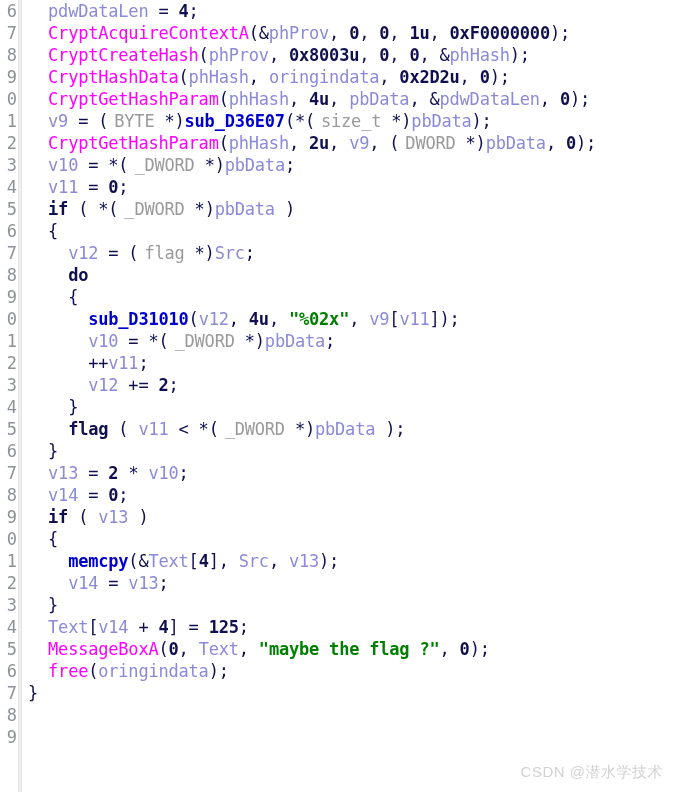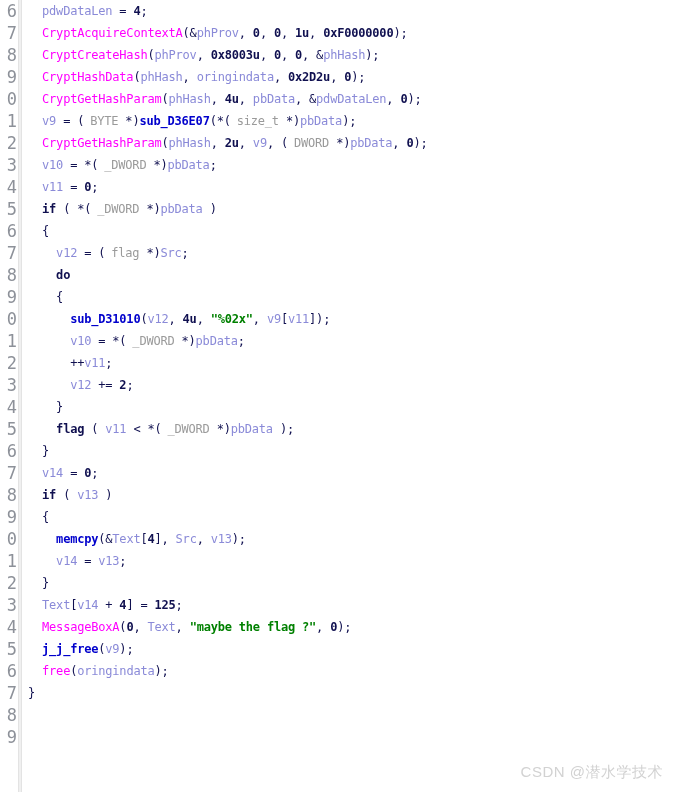--- a/index.html
+++ b/index.html
@@ -66,21 +66,21 @@
     height: 792px;
     background: #ffffff;
     overflow: hidden;
     padding-left: 6px;
     box-sizing: border-box;
     position: relative;
   }
   .code-line {
     height: 22px;
     line-height: 22px;
-    font-size: 12px;
+    font-size: 17px;
     white-space: pre;
     color: #1a1a6e;
     letter-spacing: -0.2px;
   }
 
   
   .tok-plain   { color: #101050; }           
   .tok-kw      { color: #101050; font-weight: bold; }  
   .tok-api     { color: #ff00ff; }           
   .tok-sub     { color: #0000cc; font-weight: bold; }  
@@ -162,28 +162,28 @@
       <div class="code-line"><span class="tok-plain">    </span><span class="tok-var">v12</span><span class="tok-plain"> = (</span><span class="tok-type">flag</span><span class="tok-plain"> *)</span><span class="tok-var">Src</span><span class="tok-plain">;</span></div>
       <div class="code-line"><span class="tok-plain">    </span><span class="tok-kw">do</span></div>
       <div class="code-line"><span class="tok-plain">    {</span></div>
       <div class="code-line"><span class="tok-plain">      </span><span class="tok-sub">sub_D31010</span><span class="tok-plain">(</span><span class="tok-var">v12</span><span class="tok-plain">, </span><span class="tok-num">4u</span><span class="tok-plain">, </span><span class="tok-str">"%02x"</span><span class="tok-plain">, </span><span class="tok-var">v9</span><span class="tok-plain">[</span><span class="tok-var">v11</span><span class="tok-plain">]);</span></div>
       <div class="code-line"><span class="tok-plain">      </span><span class="tok-var">v10</span><span class="tok-plain"> = *(</span><span class="tok-type">_DWORD</span><span class="tok-plain"> *)</span><span class="tok-var">pbData</span><span class="tok-plain">;</span></div>
       <div class="code-line"><span class="tok-plain">      ++</span><span class="tok-var">v11</span><span class="tok-plain">;</span></div>
       <div class="code-line"><span class="tok-plain">      </span><span class="tok-var">v12</span><span class="tok-plain"> += </span><span class="tok-num">2</span><span class="tok-plain">;</span></div>
       <div class="code-line"><span class="tok-plain">    }</span></div>
       <div class="code-line"><span class="tok-plain">    </span><span class="tok-kw">flag</span><span class="tok-plain"> ( </span><span class="tok-var">v11</span><span class="tok-plain"> &lt; *(</span><span class="tok-type">_DWORD</span><span class="tok-plain"> *)</span><span class="tok-var">pbData</span><span class="tok-plain"> );</span></div>
       <div class="code-line"><span class="tok-plain">  }</span></div>
+      <div class="code-line"><span class="tok-plain">  </span><span class="tok-var">v13</span><span class="tok-plain"> = </span><span class="tok-num">2</span><span class="tok-plain"> * </span><span class="tok-var">v10</span><span class="tok-plain">;</span></div>
       <div class="code-line"><span class="tok-plain">  </span><span class="tok-var">v14</span><span class="tok-plain"> = </span><span class="tok-num">0</span><span class="tok-plain">;</span></div>
       <div class="code-line"><span class="tok-plain">  </span><span class="tok-kw">if</span><span class="tok-plain"> ( </span><span class="tok-var">v13</span><span class="tok-plain"> )</span></div>
       <div class="code-line"><span class="tok-plain">  {</span></div>
       <div class="code-line"><span class="tok-plain">    </span><span class="tok-sub">memcpy</span><span class="tok-plain">(&amp;</span><span class="tok-var">Text</span><span class="tok-plain">[</span><span class="tok-num">4</span><span class="tok-plain">], </span><span class="tok-var">Src</span><span class="tok-plain">, </span><span class="tok-var">v13</span><span class="tok-plain">);</span></div>
       <div class="code-line"><span class="tok-plain">    </span><span class="tok-var">v14</span><span class="tok-plain"> = </span><span class="tok-var">v13</span><span class="tok-plain">;</span></div>
       <div class="code-line"><span class="tok-plain">  }</span></div>
       <div class="code-line"><span class="tok-plain">  </span><span class="tok-var">Text</span><span class="tok-plain">[</span><span class="tok-var">v14</span><span class="tok-plain"> + </span><span class="tok-num">4</span><span class="tok-plain">] = </span><span class="tok-num">125</span><span class="tok-plain">;</span></div>
       <div class="code-line"><span class="tok-plain">  </span><span class="tok-api">MessageBoxA</span><span class="tok-plain">(</span><span class="tok-num">0</span><span class="tok-plain">, </span><span class="tok-var">Text</span><span class="tok-plain">, </span><span class="tok-str">"maybe the flag ?"</span><span class="tok-plain">, </span><span class="tok-num">0</span><span class="tok-plain">);</span></div>
-      <div class="code-line"><span class="tok-plain">  </span><span class="tok-sub">j_j_free</span><span class="tok-plain">(</span><span class="tok-var">v9</span><span class="tok-plain">);</span></div>
       <div class="code-line"><span class="tok-plain">  </span><span class="tok-api">free</span><span class="tok-plain">(</span><span class="tok-var">oringindata</span><span class="tok-plain">);</span></div>
       <div class="code-line"><span class="tok-plain">}</span></div>
     </div>
 
   <div id="watermark">CSDN @潜水学技术</div>
 
 </div>
 
 </body></html>

